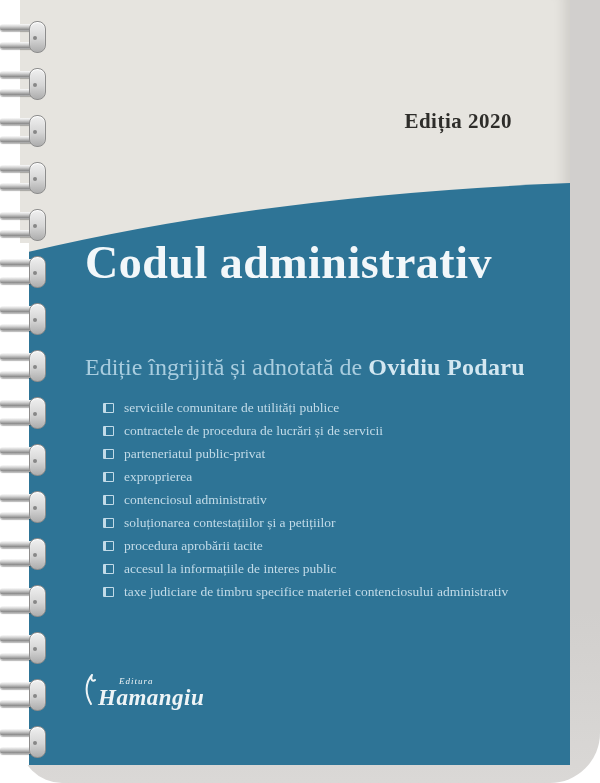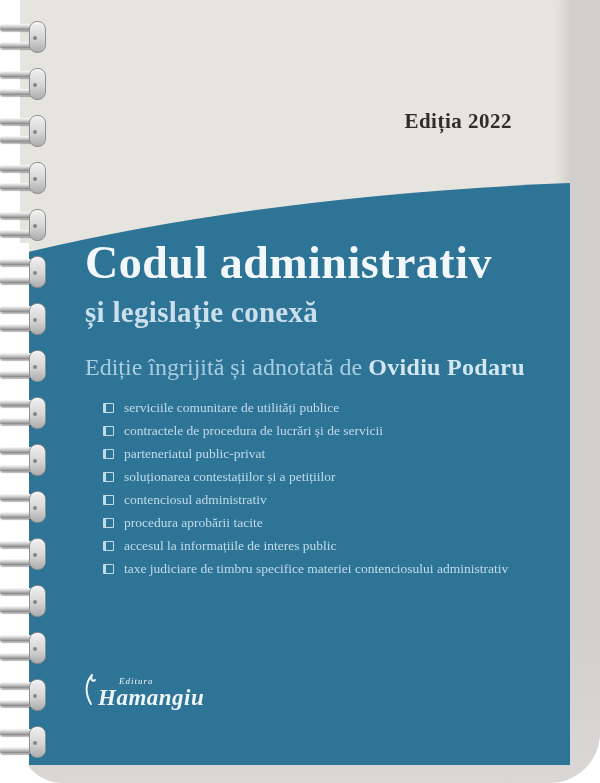--- a/index.html
+++ b/index.html
@@ -67,29 +67,28 @@
 </style>
 </head>
 <body>
 
 <div class="scene">
 
   <div class="backdrop"></div>
 
   <div class="page">
 
-    <div class="edition">Ediția 2022</div>
+    <div class="edition">Ediția 2020</div>
 
     <svg class="cover-svg" viewBox="0 0 550 765" preserveAspectRatio="none">
       <path id="cover-curve-path" d="M8,252 Q250,195 550,183 L550,765 L8,765 Z" fill="#2e7496"></path>
     </svg>
 
     <div class="cover-text">
       <h1 class="title">Codul administrativ</h1>
-      <h2 class="subtitle">și legislație conexă</h2>
 
       <div class="editor">
         <span>Ediție îngrijită și adnotată de</span>
         <b>Ovidiu Podaru</b>
       </div>
 
       <ul class="topics">
           <li>
             <span class="chk"></span>
             <span>serviciile comunitare de utilități publice</span>
@@ -97,25 +96,29 @@
           <li>
             <span class="chk"></span>
             <span>contractele de procedura de lucrări și de servicii</span>
           </li>
           <li>
             <span class="chk"></span>
             <span>parteneriatul public-privat</span>
           </li>
           <li>
             <span class="chk"></span>
+            <span>exproprierea</span>
+          </li>
+          <li>
+            <span class="chk"></span>
+            <span>contenciosul administrativ</span>
+          </li>
+          <li>
+            <span class="chk"></span>
             <span>soluționarea contestațiilor și a petițiilor</span>
-          </li>
-          <li>
-            <span class="chk"></span>
-            <span>contenciosul administrativ</span>
           </li>
           <li>
             <span class="chk"></span>
             <span>procedura aprobării tacite</span>
           </li>
           <li>
             <span class="chk"></span>
             <span>accesul la informațiile de interes public</span>
           </li>
           <li>

